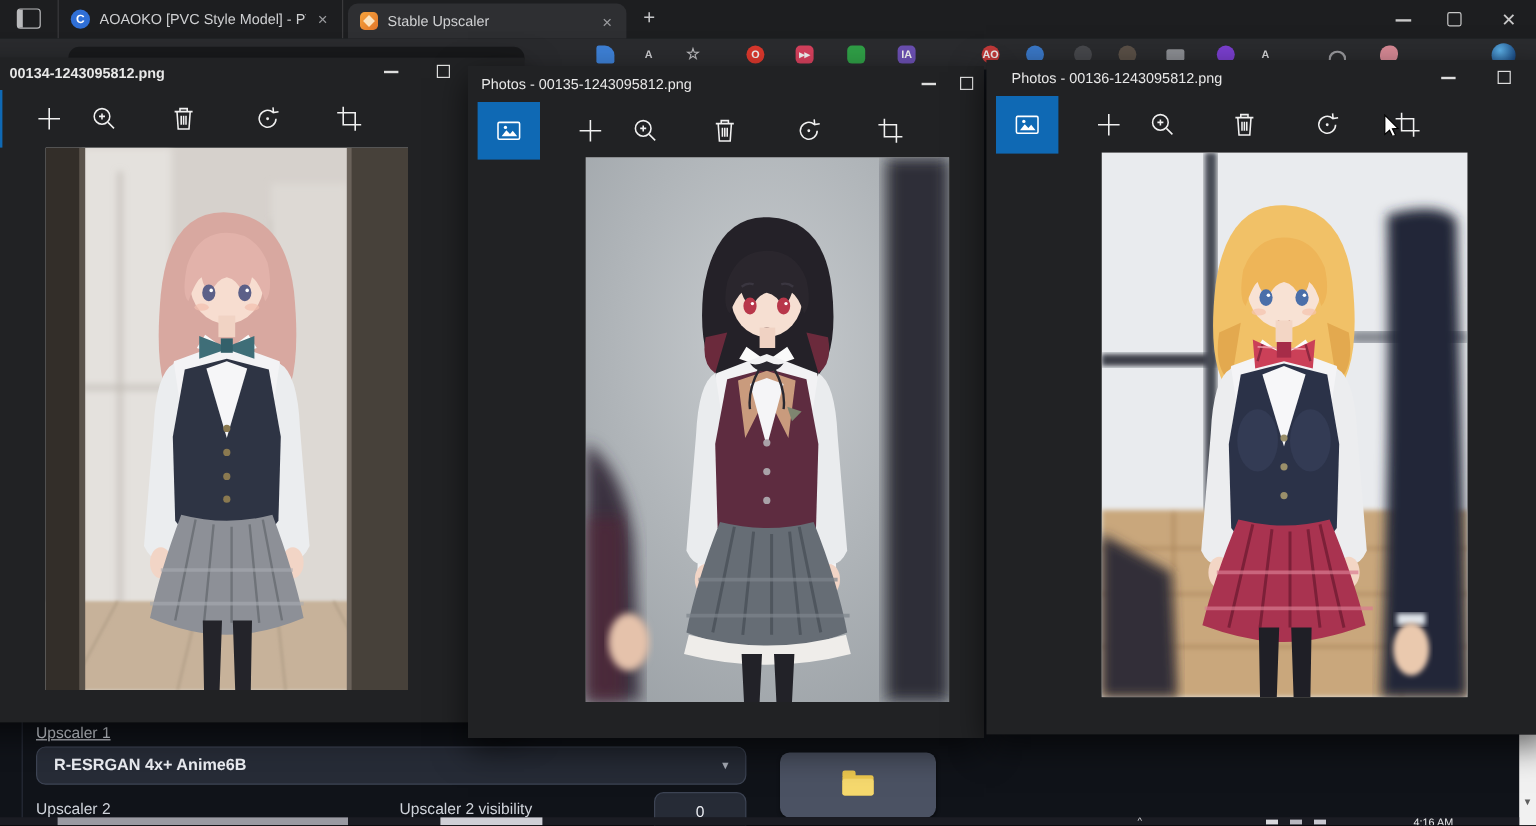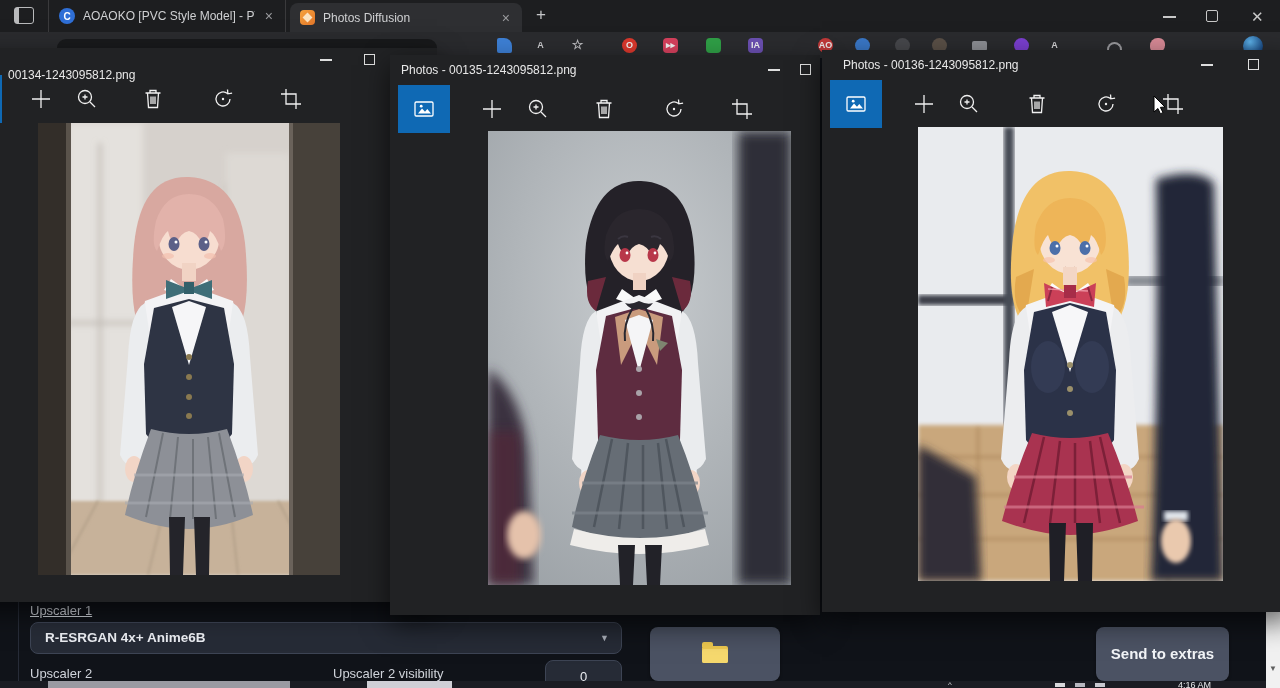--- a/index.html
+++ b/index.html
@@ -73,33 +73,32 @@
       <span>R-ESRGAN 4x+ Anime6B</span>
       <span class="dd-caret">▼</span>
     </div>
     <div class="sd-label" style="left:30px;top:666px;">Upscaler 2</div>
     <div class="sd-label" style="left:333px;top:666px;">Upscaler 2 visibility</div>
     <div class="num">0</div>
 
     <div class="sbtn" style="left:650px;width:130px;">
       <span class="folder"></span>
     </div>
-    <div class="sbtn" style="left:1096px;width:133px;">Send to extras</div>
   </div>
 
   <div class="tabbar">
     <span class="vtabs-btn"></span>
     <div class="tab tab1">
       <span class="fav1">C</span>
       <span class="tab-title">AOAOKO [PVC Style Model] - PV</span>
       <span class="tab-close">×</span>
     </div>
     <div class="tab tab2">
       <span class="fav2"></span>
-      <span class="tab-title">Photos Diffusion</span>
+      <span class="tab-title">Stable Upscaler</span>
       <span class="tab-close">×</span>
     </div>
     <span class="newtab">+</span>
     <span class="wctl wmin"></span>
     <span class="wctl wrest"></span>
     <span class="wctl wclose">✕</span>
   </div>
   <div class="toolbar">
     <div class="addrbar"></div>
     <span class="ext" style="left:497px;background:#3d7fd4;border-radius:2px 8px 2px 2px;"></span>
@@ -115,21 +114,21 @@
     <span class="ext" style="left:932px;background:#5a5047;border-radius:50%;"></span>
     <span class="ext" style="left:972px;background:#8d8f94;height:10px;top:9px;border-radius:2px;"></span>
     <span class="ext" style="left:1014px;background:#7b3fd0;border-radius:50%;"></span>
     <span class="ext" style="left:1047px;color:#d8d8da;">A</span>
     <span class="ext" style="left:1107px;border:2px solid #9a9a9e;border-bottom:none;border-radius:8px 8px 0 0;height:8px;top:10px;width:11px;"></span>
     <span class="ext" style="left:1150px;background:#d88a96;border-radius:50% 40% 50% 40%;"></span>
     <span class="profile"></span>
   </div>
 
   <div class="pwin" style="left:-58px;top:48px;width:495px;height:554px;z-index:3;">
-    <div class="ptitle" style="left:66px;top:20px;">00134-1243095812.png</div>
+    <div class="ptitle" style="left:66px;top:6px;font-weight:bold;">00134-1243095812.png</div>
     <span class="pmin" style="left:378px;top:11px;"></span>
     <span class="pmax" style="left:422px;top:6px;"></span>
     <div class="seeall" style="left:8px;top:27px;">
       
     </div>
     <div class="ico" style="left:86px;top:38px;"><svg viewBox="0 0 26 26" width="26" height="26">
           <path d="M13 4v18M4 13h18"></path>
         </svg></div>
     <div class="ico" style="left:132px;top:38px;"><svg viewBox="0 0 26 26" width="26" height="26">
           <circle cx="11" cy="11" r="6.5"></circle>

